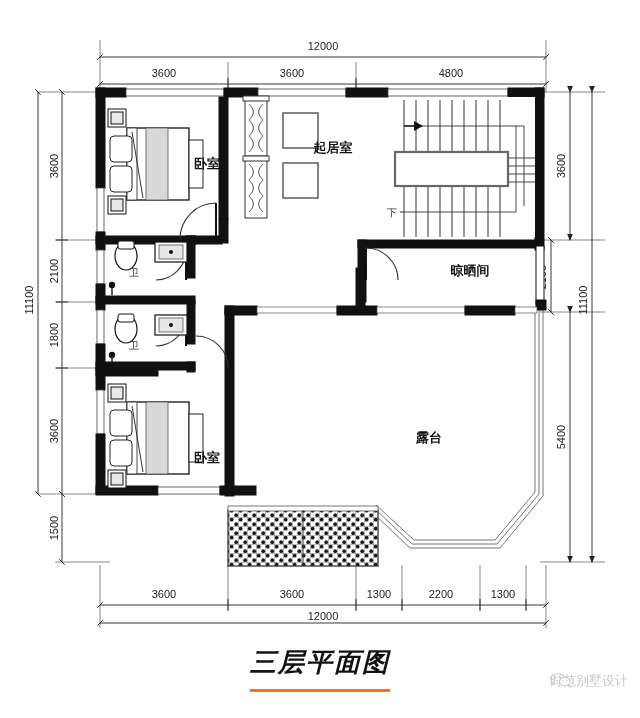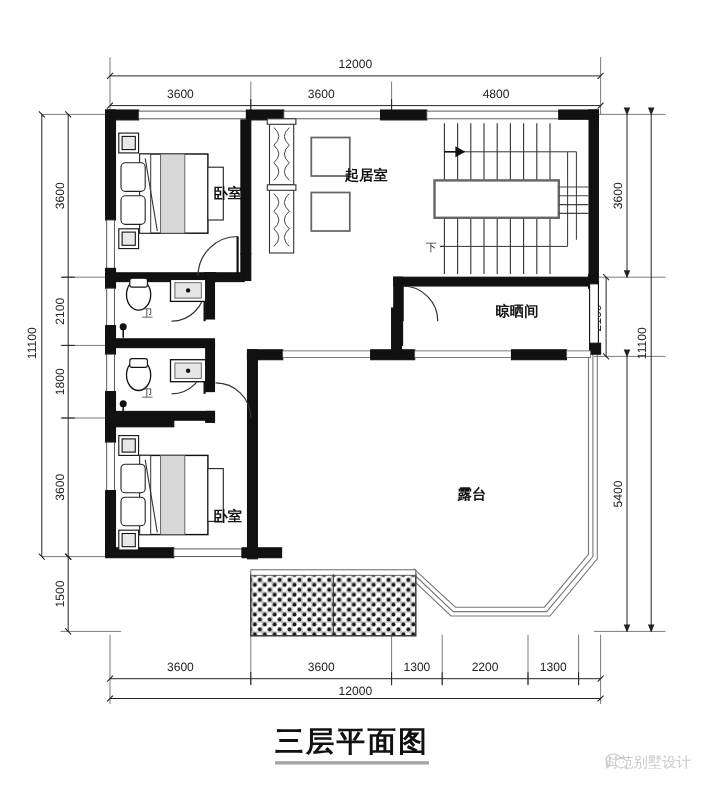--- a/index.html
+++ b/index.html
@@ -1,32 +1,32 @@
 <!DOCTYPE html>
 <html><head>
 <meta charset="utf-8">
 <style>
   html,body{margin:0;padding:0;background:#ffffff;}
   body{
     width:640px;height:718px;position:relative;overflow:hidden;
     font-family:"Liberation Sans","DejaVu Sans",sans-serif;
     color:#000;
   }
-  #stage{position:absolute;left:0;top:12px;width:640px;height:594px;}
+  #stage{position:absolute;left:0;top:0;width:640px;height:594px;}
   svg{position:absolute;left:0;top:0;}
   .dimtxt{font-size:11px;fill:#222;font-family:"Liberation Sans",sans-serif;}
   .dimtxt-v{font-size:11px;fill:#222;font-family:"Liberation Sans",sans-serif;}
   .roomtxt{font-size:13px;fill:#111;font-weight:bold;font-family:"DejaVu Sans",sans-serif;}
   .smalltxt{font-size:10px;fill:#333;font-family:"DejaVu Sans",sans-serif;}
   .title{
     position:absolute;left:0;top:645px;width:640px;text-align:center;
     font-size:26px;font-weight:bold;letter-spacing:2px;
     font-family:"DejaVu Sans",sans-serif;color:#111;
   }
-  .title span{border-bottom:3px solid #a3a3a3;padding-bottom:2px;}
+  .title span{border-bottom:3px solid #f97316;padding-bottom:12px;font-style:italic;}
   .watermark{
     position:absolute;right:12px;top:672px;display:flex;align-items:center;
     gap:6px;color:#c9c9c9;font-size:13px;font-family:"DejaVu Sans",sans-serif;
   }
   .wm-icon{width:22px;height:16px;}
 </style>
 </head>
 <body>
 
 <div id="stage">

